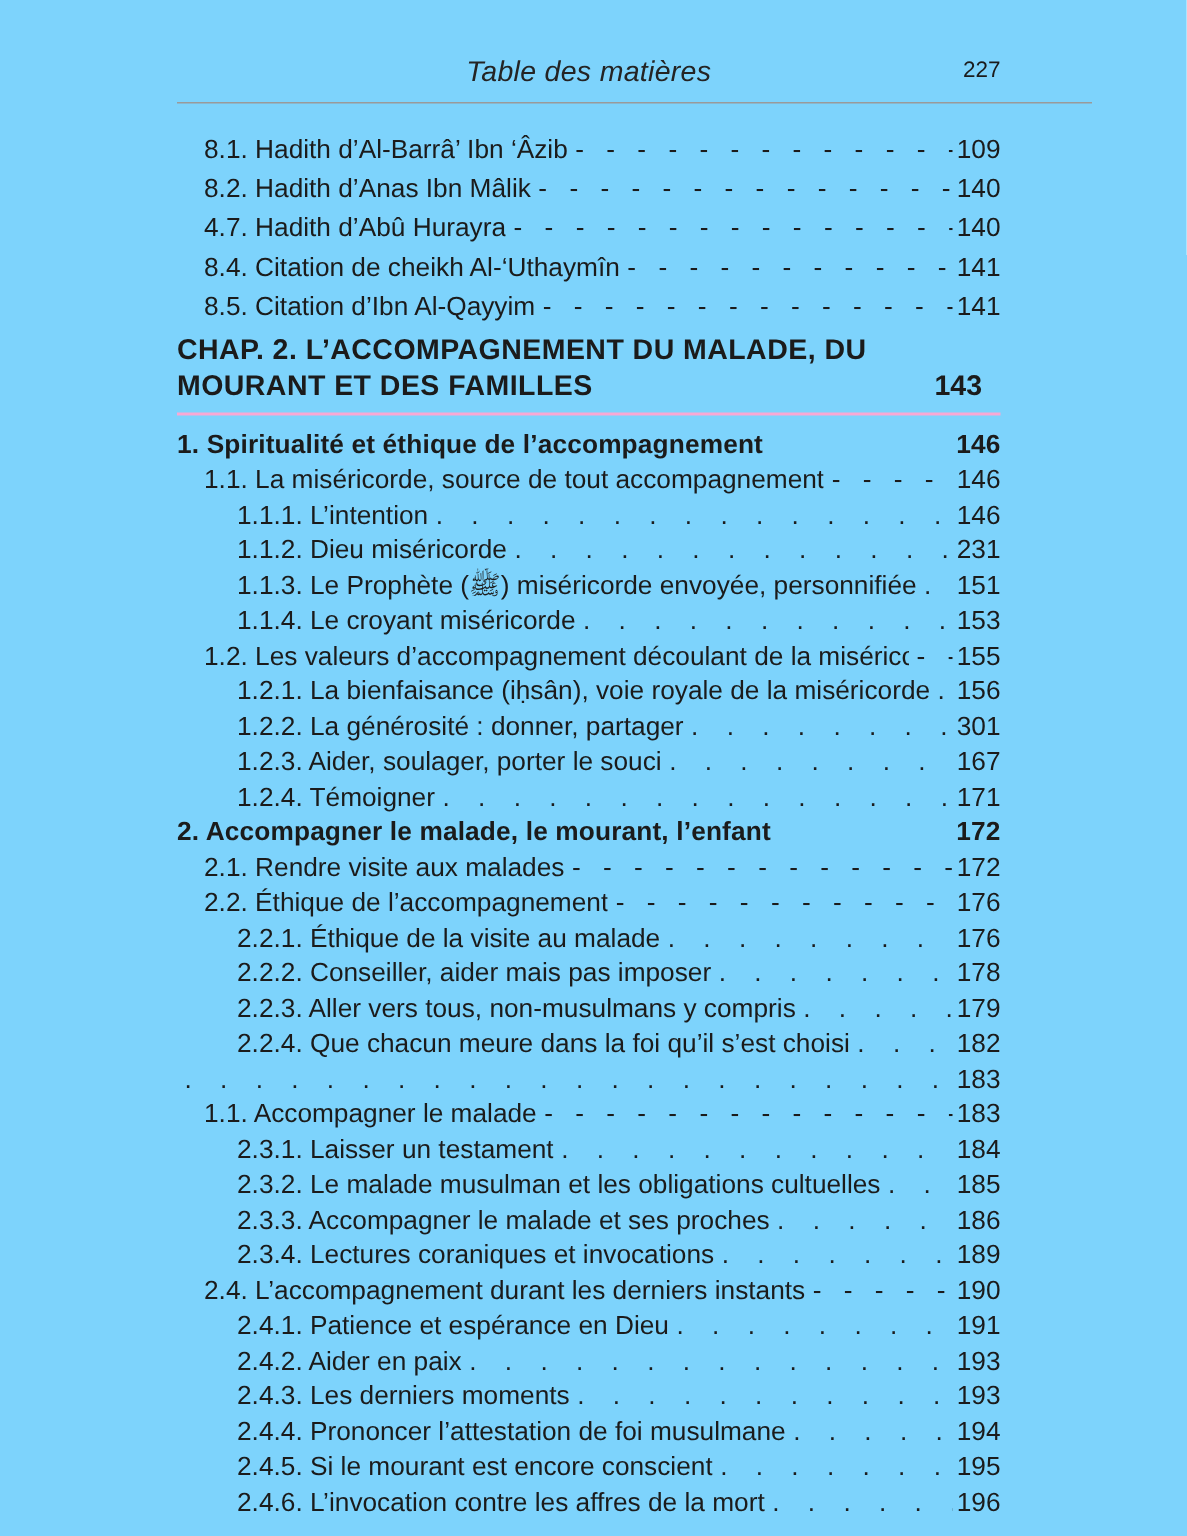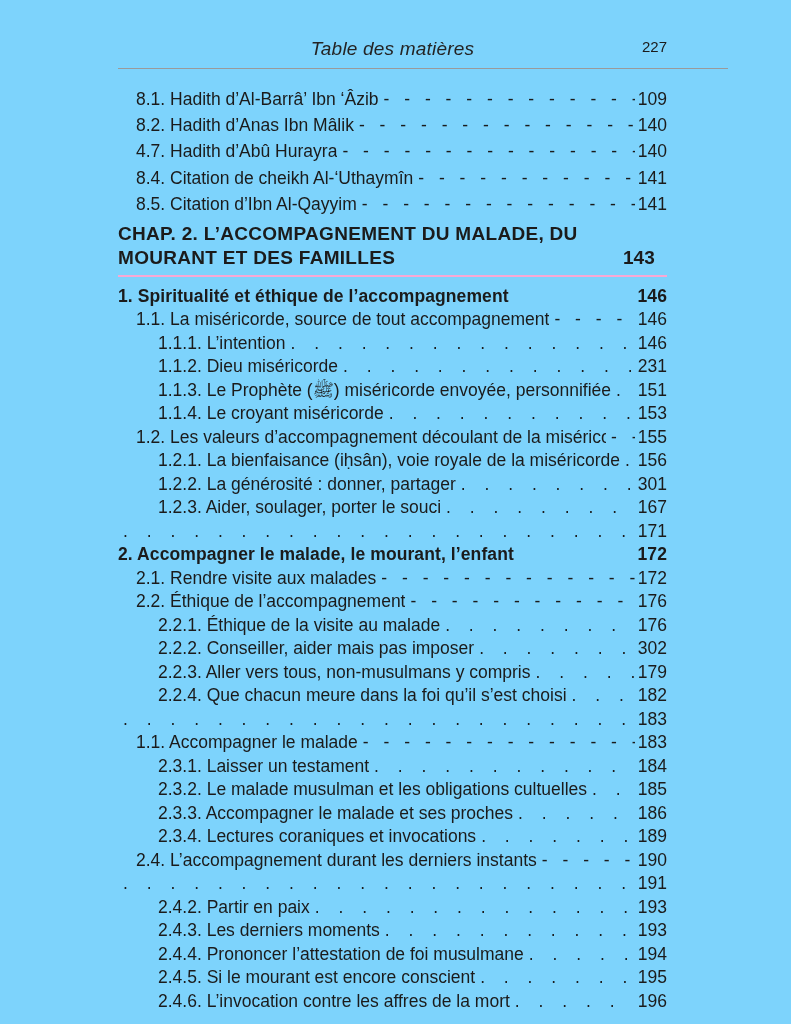--- a/index.html
+++ b/index.html
@@ -210,20 +210,21 @@
         <span class="label">1.2.2. La générosité : donner, partager</span>
         <span class="leader dot">. . . . . . . . . . . . . . . . . . . . . . . . . . . . . . . . . . . . . . . . . . . . . . . . . . . . . . . . . . . . . . . . . . . . . . . . . . . . . . . .</span>
         <span class="pagenum">301</span>
       </div>
       <div class="row l3">
         <span class="label">1.2.3. Aider, soulager, porter le souci</span>
         <span class="leader dot">. . . . . . . . . . . . . . . . . . . . . . . . . . . . . . . . . . . . . . . . . . . . . . . . . . . . . . . . . . . . . . . . . . . . . . . . . . . . . . . .</span>
         <span class="pagenum">167</span>
       </div>
       <div class="row l3">
+        <span class="label">1.2.4. Témoigner</span>
         <span class="leader dot">. . . . . . . . . . . . . . . . . . . . . . . . . . . . . . . . . . . . . . . . . . . . . . . . . . . . . . . . . . . . . . . . . . . . . . . . . . . . . . . .</span>
         <span class="pagenum">171</span>
       </div>
       <div class="row l1">
         <span class="label">2. Accompagner le malade, le mourant, l’enfant</span>
         <span class="leader none"></span>
         <span class="pagenum">172</span>
       </div>
       <div class="row l2">
         <span class="label">2.1. Rendre visite aux malades</span>
@@ -236,21 +237,21 @@
         <span class="pagenum">176</span>
       </div>
       <div class="row l3">
         <span class="label">2.2.1. Éthique de la visite au malade</span>
         <span class="leader dot">. . . . . . . . . . . . . . . . . . . . . . . . . . . . . . . . . . . . . . . . . . . . . . . . . . . . . . . . . . . . . . . . . . . . . . . . . . . . . . . .</span>
         <span class="pagenum">176</span>
       </div>
       <div class="row l3">
         <span class="label">2.2.2. Conseiller, aider mais pas imposer</span>
         <span class="leader dot">. . . . . . . . . . . . . . . . . . . . . . . . . . . . . . . . . . . . . . . . . . . . . . . . . . . . . . . . . . . . . . . . . . . . . . . . . . . . . . . .</span>
-        <span class="pagenum">302</span>
+        <span class="pagenum">178</span>
       </div>
       <div class="row l3">
         <span class="label">2.2.3. Aller vers tous, non-musulmans y compris</span>
         <span class="leader dot">. . . . . . . . . . . . . . . . . . . . . . . . . . . . . . . . . . . . . . . . . . . . . . . . . . . . . . . . . . . . . . . . . . . . . . . . . . . . . . . .</span>
         <span class="pagenum">179</span>
       </div>
       <div class="row l3">
         <span class="label">2.2.4. Que chacun meure dans la foi qu’il s’est choisi</span>
         <span class="leader dot">. . . . . . . . . . . . . . . . . . . . . . . . . . . . . . . . . . . . . . . . . . . . . . . . . . . . . . . . . . . . . . . . . . . . . . . . . . . . . . . .</span>
         <span class="pagenum">182</span>
@@ -283,25 +284,26 @@
         <span class="label">2.3.4. Lectures coraniques et invocations</span>
         <span class="leader dot">. . . . . . . . . . . . . . . . . . . . . . . . . . . . . . . . . . . . . . . . . . . . . . . . . . . . . . . . . . . . . . . . . . . . . . . . . . . . . . . .</span>
         <span class="pagenum">189</span>
       </div>
       <div class="row l2">
         <span class="label">2.4. L’accompagnement durant les derniers instants</span>
         <span class="leader dash">- - - - - - - - - - - - - - - - - - - - - - - - - - - - - - - - - - - - - - - - - - - - - - - - - - - - - - - - - - - - - - - - - - - - - - - - - - - - - - - -</span>
         <span class="pagenum">190</span>
       </div>
       <div class="row l3">
+        <span class="label">2.4.1. Patience et espérance en Dieu</span>
         <span class="leader dot">. . . . . . . . . . . . . . . . . . . . . . . . . . . . . . . . . . . . . . . . . . . . . . . . . . . . . . . . . . . . . . . . . . . . . . . . . . . . . . . .</span>
         <span class="pagenum">191</span>
       </div>
       <div class="row l3">
-        <span class="label">2.4.2. Partir en paix</span>
+        <span class="label">2.4.2. Aider en paix</span>
         <span class="leader dot">. . . . . . . . . . . . . . . . . . . . . . . . . . . . . . . . . . . . . . . . . . . . . . . . . . . . . . . . . . . . . . . . . . . . . . . . . . . . . . . .</span>
         <span class="pagenum">193</span>
       </div>
       <div class="row l3">
         <span class="label">2.4.3. Les derniers moments</span>
         <span class="leader dot">. . . . . . . . . . . . . . . . . . . . . . . . . . . . . . . . . . . . . . . . . . . . . . . . . . . . . . . . . . . . . . . . . . . . . . . . . . . . . . . .</span>
         <span class="pagenum">193</span>
       </div>
       <div class="row l3">
         <span class="label">2.4.4. Prononcer l’attestation de foi musulmane</span>

